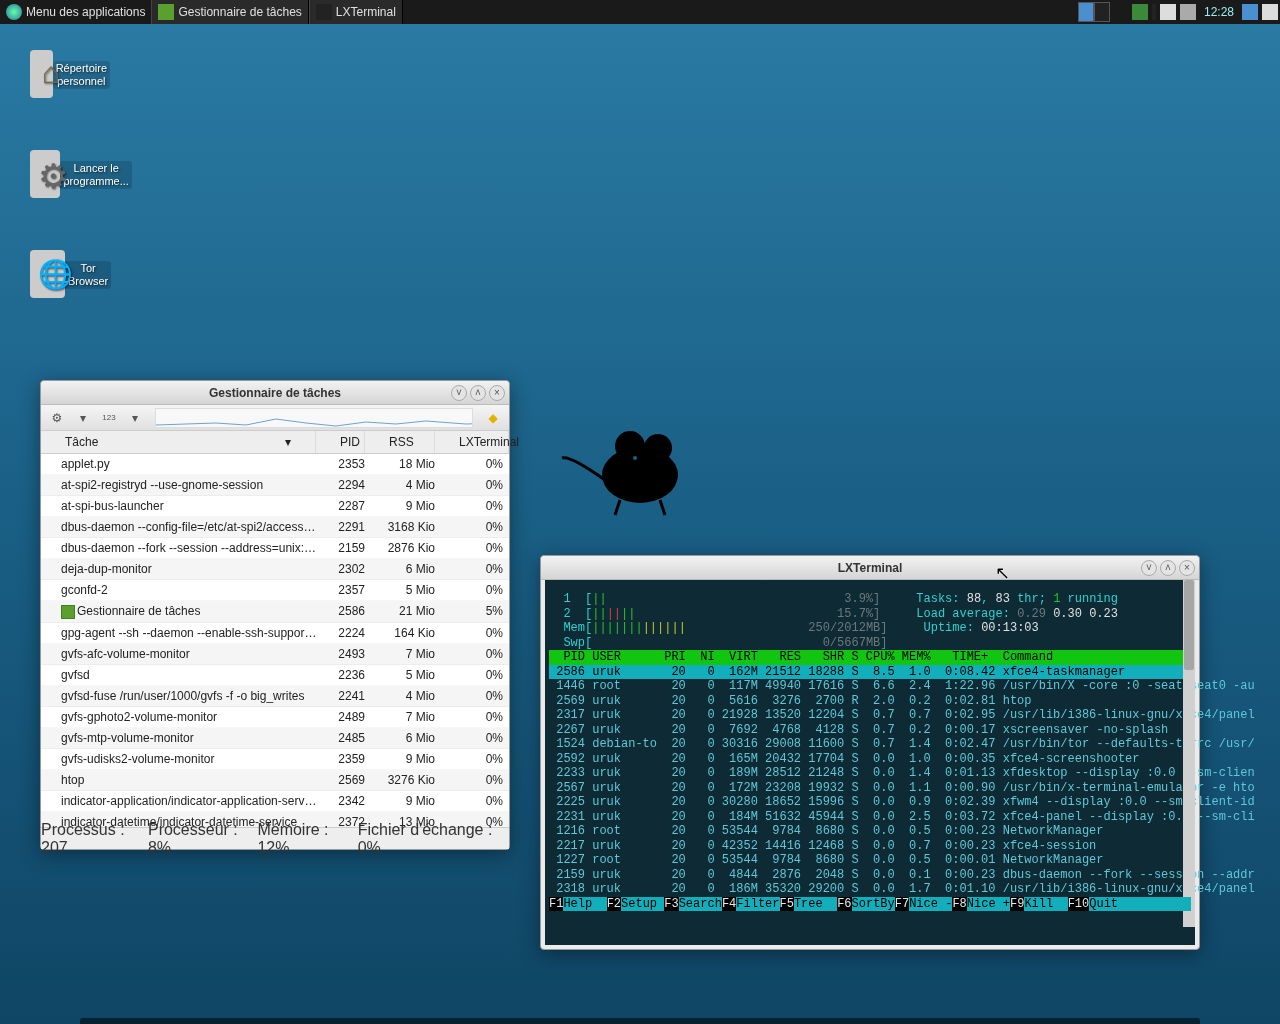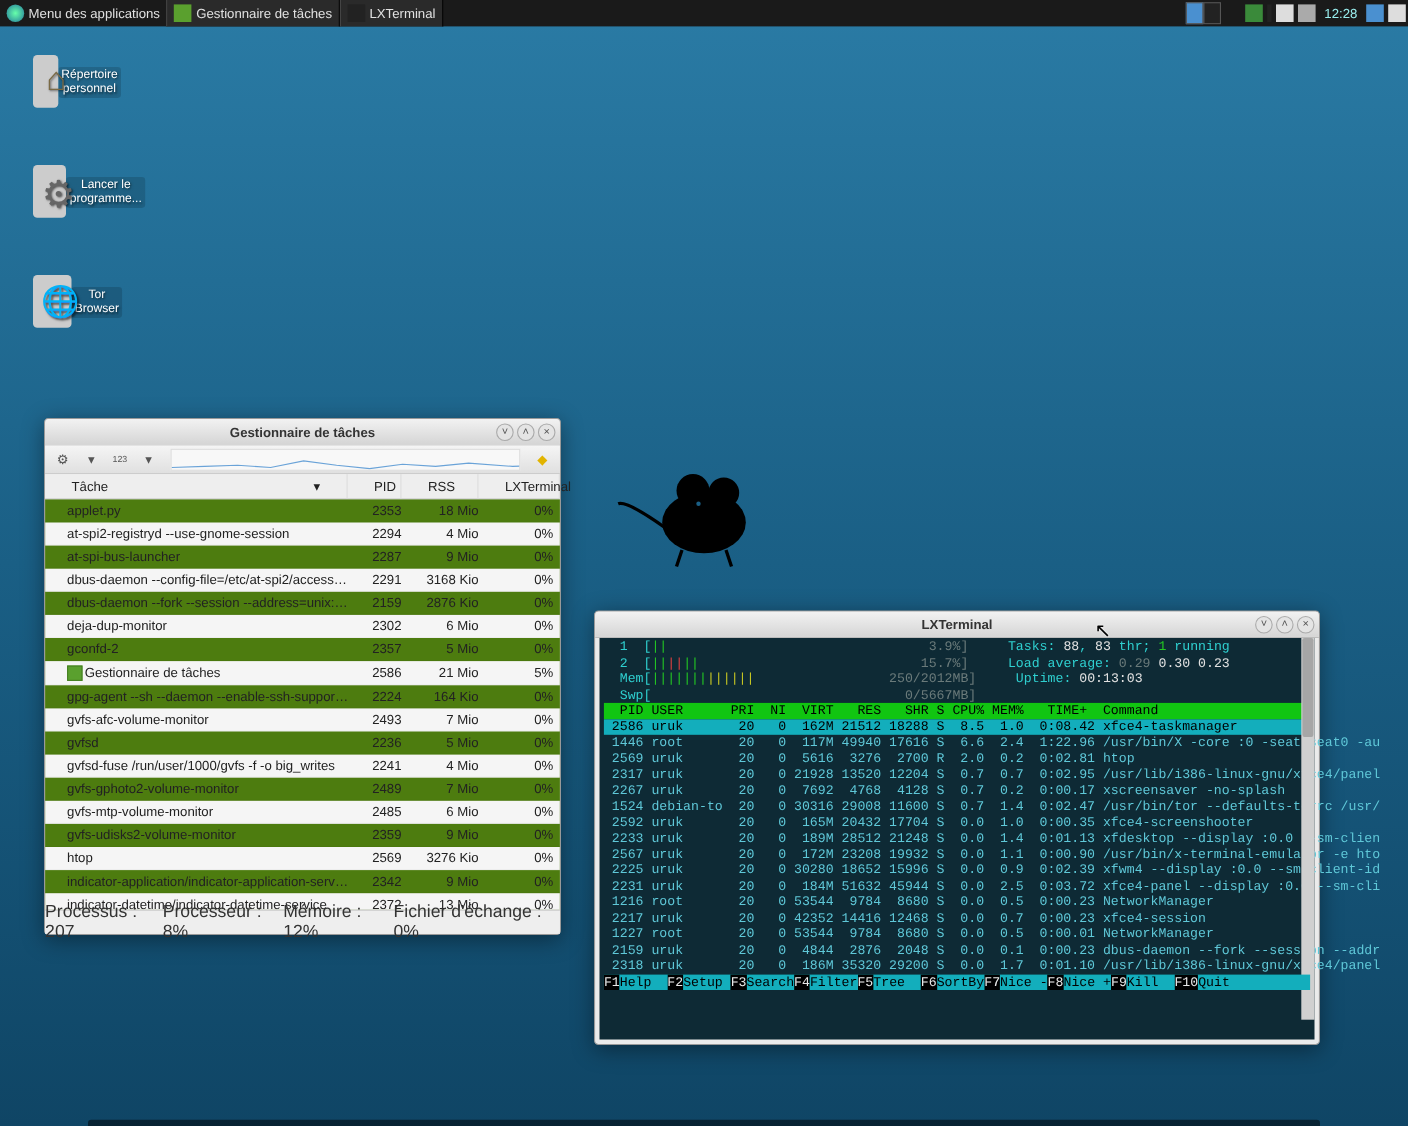--- a/index.html
+++ b/index.html
@@ -67,34 +67,34 @@
   
   .tm-toolbar { height: 26px; background: linear-gradient(#f5f5f5,#e0e0e0); border-bottom:1px solid #ccc; display:flex; align-items:center; padding:0 4px; gap:2px;}
   .tm-tb-btn { width:24px; height:20px; border:1px solid transparent; display:flex; align-items:center; justify-content:center; color:#555; border-radius:2px;}
   .tm-toolbar .graph-preview { flex:1; margin:0 6px; height:20px; background:#f8f8f8; border:1px solid #ddd; position:relative;}
   .tm-headers { display:flex; background:#eee; border-bottom:1px solid #ccc;}
   .tm-headers div { padding:4px 24px; border-right:1px solid #ddd; color:#222; font-size:12px;}
   .tm-col-task { flex:1; display:flex; align-items:center; justify-content:space-between;}
   .tm-col-pid { width:48px; text-align:right;}
   .tm-col-rss { width:70px; text-align:right;}
   .tm-col-cpu { width:74px; text-align:right; border-right:none;}
-  .tm-body { flex:1; overflow:hidden; background:#4d7c0f;}
+  .tm-body { flex:1; overflow:hidden; background:#ffffff;}
   .tm-row { display:flex; padding:3px 6px; border-bottom:1px solid rgba(0,0,0,0.03); font-size:12px; color:#222;}
   .tm-row:nth-child(even){ background:#f5f5f5;}
   .tm-row .t { flex:1; padding-left:14px; white-space:nowrap; overflow:hidden; text-overflow:ellipsis;}
   .tm-row .p { width:48px; text-align:right;}
   .tm-row .r { width:70px; text-align:right;}
   .tm-row .c { width:68px; text-align:right;}
   .tm-self .icon-self { width:14px; height:14px; background:#5aa02e; border:1px solid #457f22; display:inline-block; margin-right:2px; vertical-align:middle;}
   .tm-status { height:22px; border-top:1px solid #ccc; background:#eee; display:flex; align-items:center; justify-content:space-around; font-size:16px; color:#333;}
 
   
   .term-window { background:#ebebeb; }
   .term-menubar { height:22px; background:#ebebeb; display:flex; gap:16px; padding:0 10px; align-items:center; font-size:12px; color:#333;}
-  .term-content { flex:1; background:#0e2a35; margin:0 4px 4px 4px; font-family: "Liberation Mono","DejaVu Sans Mono",monospace; font-size:12px; line-height:14.5px; color:#5fc8d8; padding:1px 4px 0 4px; position:relative;}
+  .term-content { flex:1; background:#0e2a35; margin:0 4px 4px 4px; font-family: "Liberation Mono","DejaVu Sans Mono",monospace; font-size:12px; line-height:14.5px; color:#5fc8d8; padding:12px 4px 0 4px; position:relative;}
   .htop-header { white-space:pre;}
   .h-cyan { color:#2fd0d0;}
   .h-green { color:#23c723;}
   .h-yellow { color:#c8c823;}
   .h-white { color:#e0e0e0;}
   .h-red { color:#e04040;}
   .h-dim { color:#6a7a7a;}
   .htop-cols { background:#11c511; color:#000; white-space:pre;}
   .htop-rows { white-space:pre;}
   .htop-rows .hl { background:#13aebc; color:#000; display:block;}

